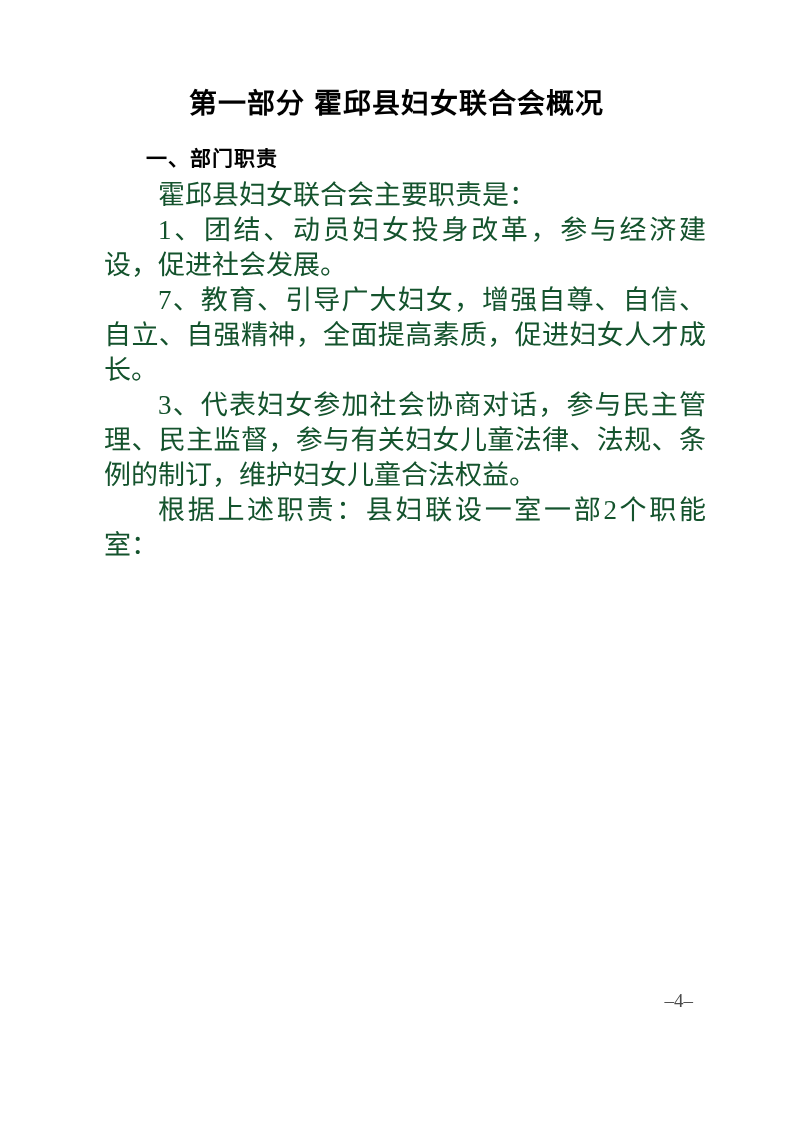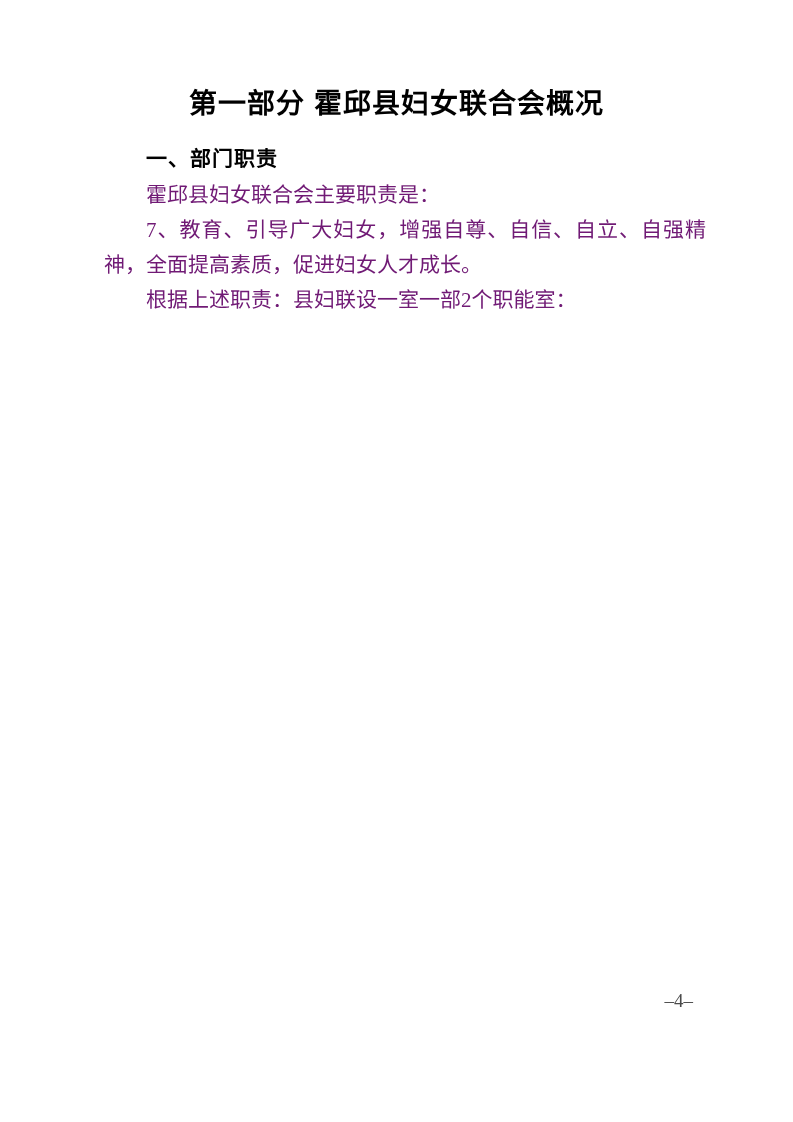--- a/index.html
+++ b/index.html
@@ -42,24 +42,24 @@
     line-height: 24px;
     letter-spacing: 1px;
     color: #000000;
     text-align: right;
   }
   .doc-body {
     position: absolute;
     top: 178px;
     left: 104px;
     width: 602px;
-    font-size: 21px;
+    font-size: 27px;
     line-height: 35px;
     text-align: justify;
-    color: #701a75;
+    color: #14532d;
   }
   .doc-body p {
     margin: 0;
     padding: 0;
     text-indent: 2em;
   }
   .page-number {
     position: absolute;
     top: 990px;
     right: 100px;
@@ -73,19 +73,21 @@
 <body>
 
 <div class="page">
 
   <h1 class="doc-title">第一部分 霍邱县妇女联合会概况</h1>
 
   <h2 class="section-heading">一、部门职责</h2>
 
   <div class="doc-body">
     <p>霍邱县妇女联合会主要职责是：</p>
+    <p>1、团结、动员妇女投身改革，参与经济建设，促进社会发展。</p>
     <p>7、教育、引导广大妇女，增强自尊、自信、自立、自强精神，全面提高素质，促进妇女人才成长。</p>
+    <p>3、代表妇女参加社会协商对话，参与民主管理、民主监督，参与有关妇女儿童法律、法规、条例的制订，维护妇女儿童合法权益。</p>
     <p>根据上述职责：县妇联设一室一部2个职能室：</p>
   </div>
 
   <div class="page-number">–4–</div>
 
 </div>
 
 </body></html>

